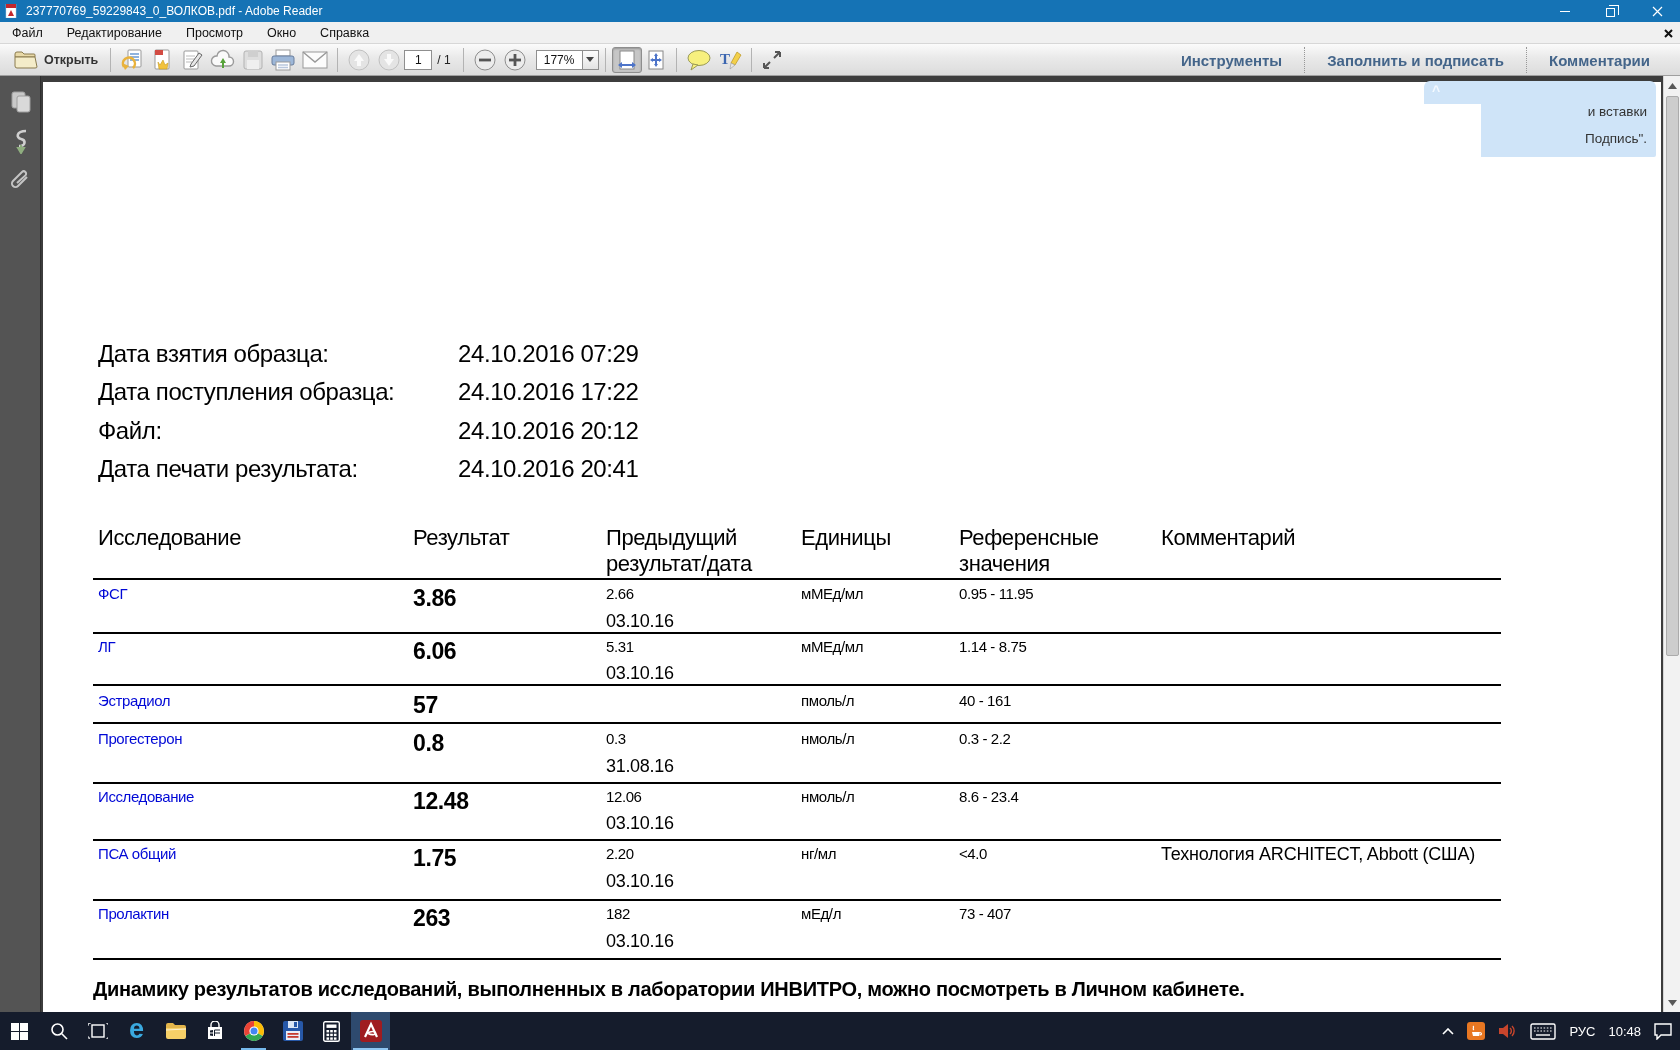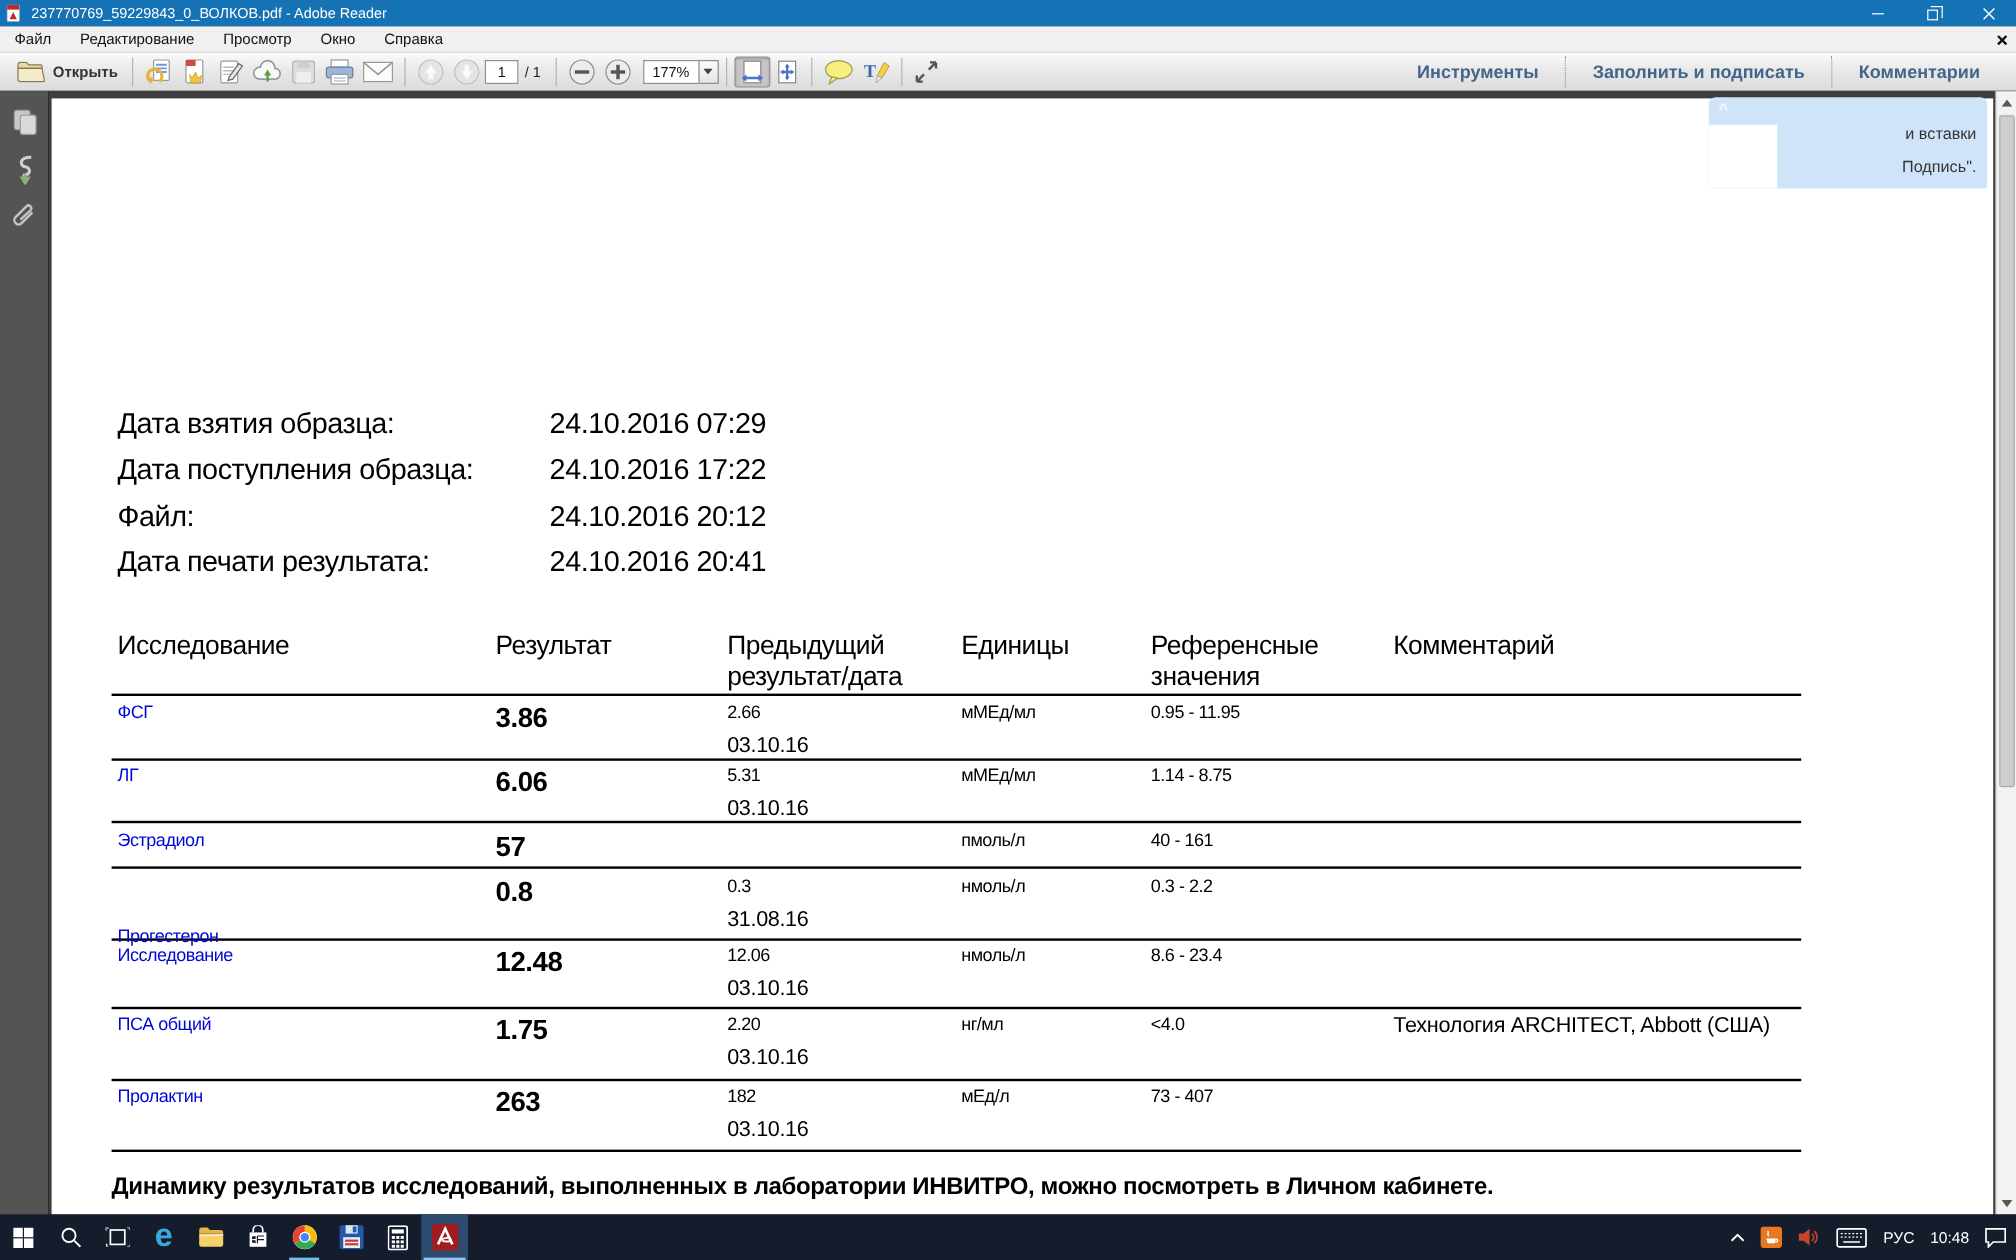--- a/index.html
+++ b/index.html
@@ -330,21 +330,21 @@
       <span class="abs cell" style="left:563px; top:556px;">5.31</span>
       <span class="abs cell sub" style="left:563px; top:581px;">03.10.16</span>
       <span class="abs cell" style="left:758px; top:556px;">мМЕд/мл</span>
       <span class="abs cell" style="left:916px; top:556px;">1.14 - 8.75</span>
 
       <span class="abs cell link" style="left:55px; top:610px;">Эстрадиол</span>
       <span class="abs cell result" style="left:370px; top:610px;">57</span>
       <span class="abs cell" style="left:758px; top:610px;">пмоль/л</span>
       <span class="abs cell" style="left:916px; top:610px;">40 - 161</span>
 
-      <span class="abs cell link" style="left:55px; top:648px;margin-top:42px;">Прогестерон</span>
+      <span class="abs cell link" style="left:55px; top:648px;">Прогестерон</span>
       <span class="abs cell result" style="left:370px; top:648px;">0.8</span>
       <span class="abs cell" style="left:563px; top:648px;">0.3</span>
       <span class="abs cell sub" style="left:563px; top:674px;">31.08.16</span>
       <span class="abs cell" style="left:758px; top:648px;">нмоль/л</span>
       <span class="abs cell" style="left:916px; top:648px;">0.3 - 2.2</span>
 
       <span class="abs cell link" style="left:55px; top:706px;">Исследование</span>
       <span class="abs cell result" style="left:370px; top:706px;">12.48</span>
       <span class="abs cell" style="left:563px; top:706px;">12.06</span>
       <span class="abs cell sub" style="left:563px; top:731px;">03.10.16</span>

